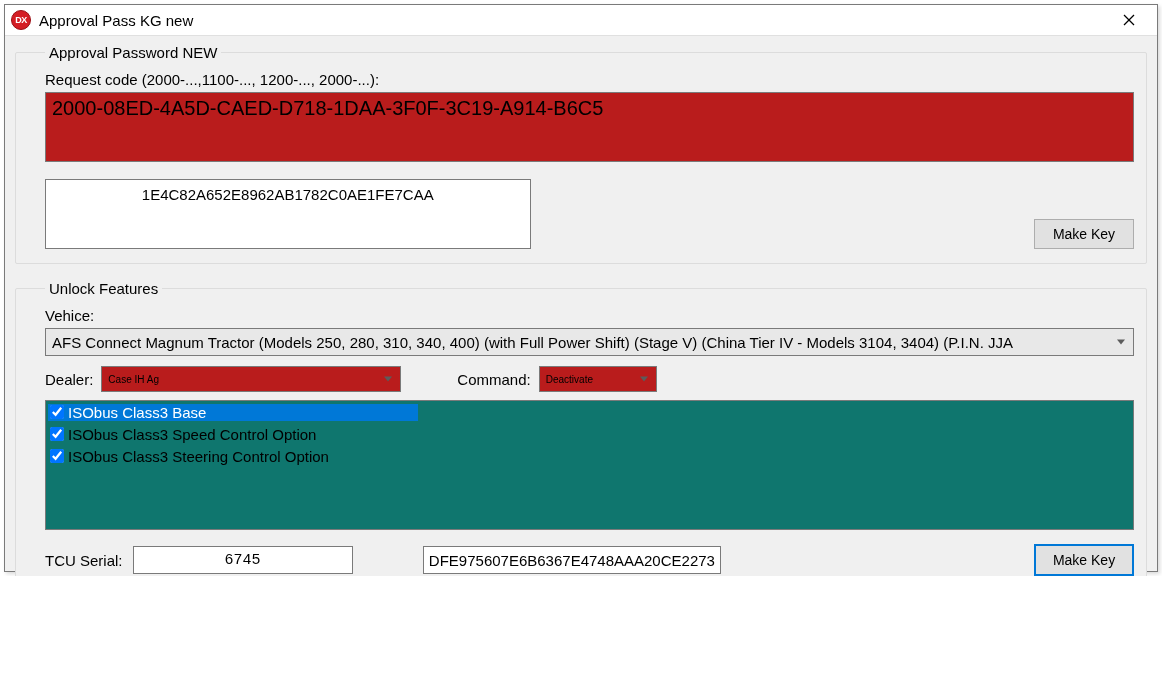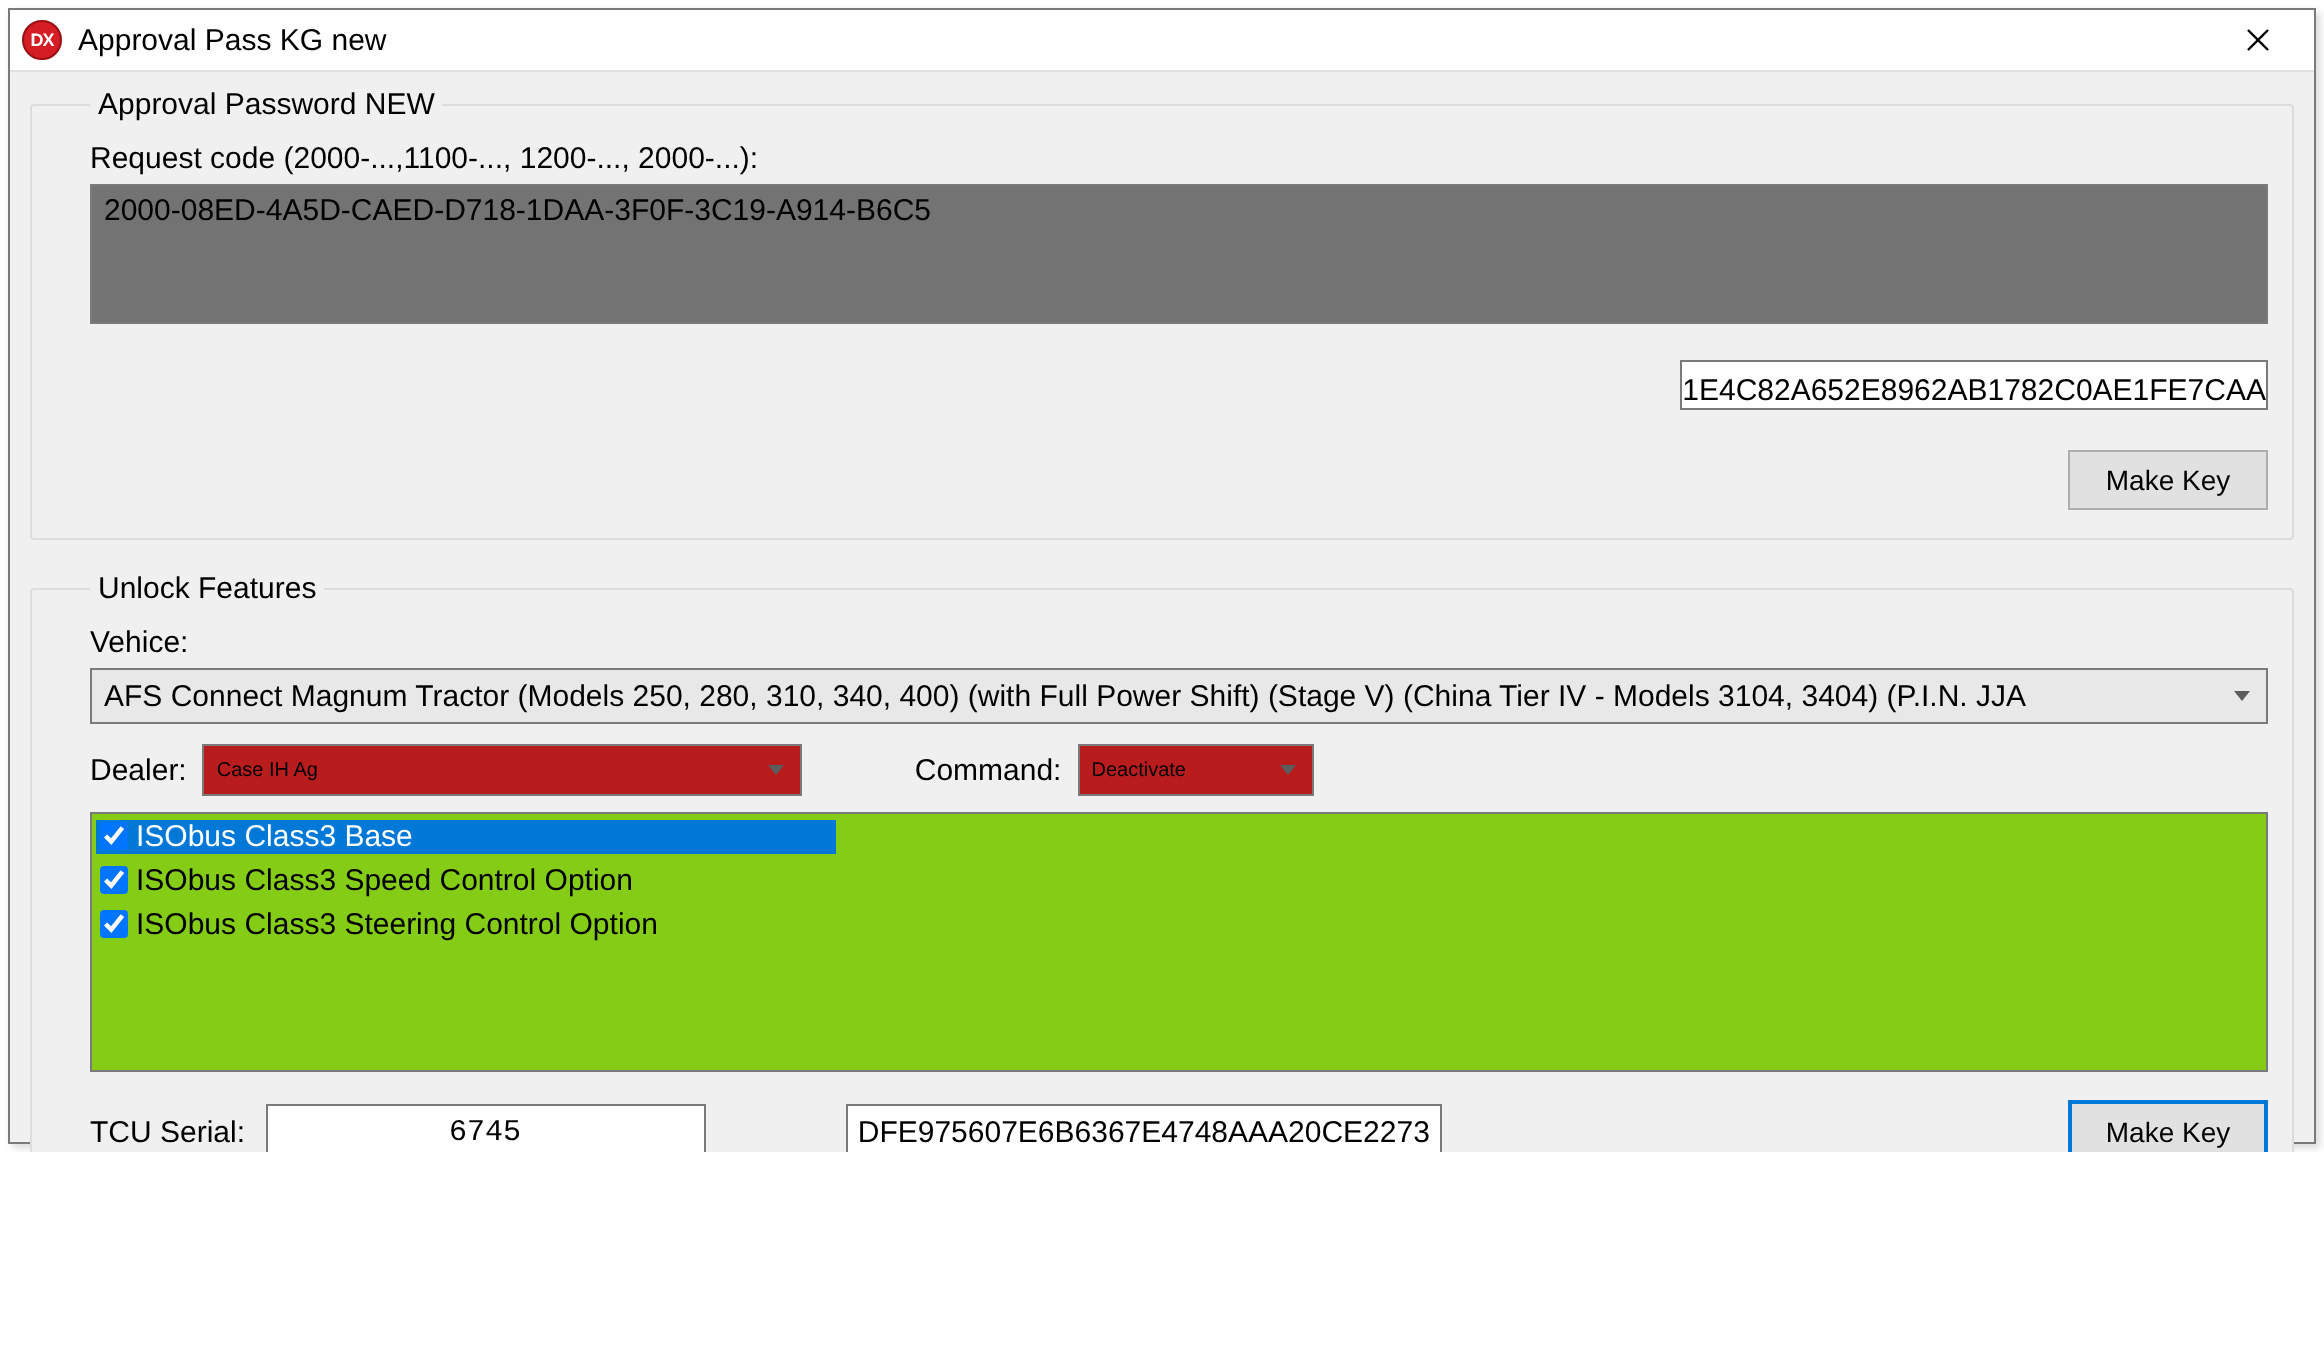--- a/index.html
+++ b/index.html
@@ -76,31 +76,30 @@
     padding: 0 4px;
     font-size: 15px;
     background: #f0f0f0;
   }
   .label { font-size: 15px; }
   textarea.request {
     width: 100%;
     height: 70px;
     resize: none;
     border: 1px solid #7a7a7a;
-    background: #737373;
+    background: #b91c1c;
     padding: 4px 6px;
     font-family: inherit;
-    font-size: 15px;
+    font-size: 20px;
     margin-top: 4px;
   }
   .row {
     display: flex;
     align-items: center;
     gap: 10px;
-    flex-direction: column;
   }
   .key-output {
     flex: 1;
     max-width: 918px;
     height: 70px;
     border: 1px solid #7a7a7a;
     background: #fff;
     display: flex;
     align-items: flex-start;
     justify-content: center;
@@ -158,21 +157,21 @@
     cursor:default;
   }
   .dealer-combo { width: 300px; }
   .command-combo { width: 118px; }
   .controls-row { margin-top:10px; display:flex; align-items:center; gap:8px;}
   .listbox {
     margin-top:8px;
     width:100%;
     height:130px;
     border:1px solid #7a7a7a;
-    background:#84cc16;
+    background:#0f766e;
     overflow:auto;
     font-size:15px;
   }
   .list-item {
     display:flex;
     align-items:center;
     height:22px;
     padding:0 2px;
     gap:2px;
     user-select:none;

